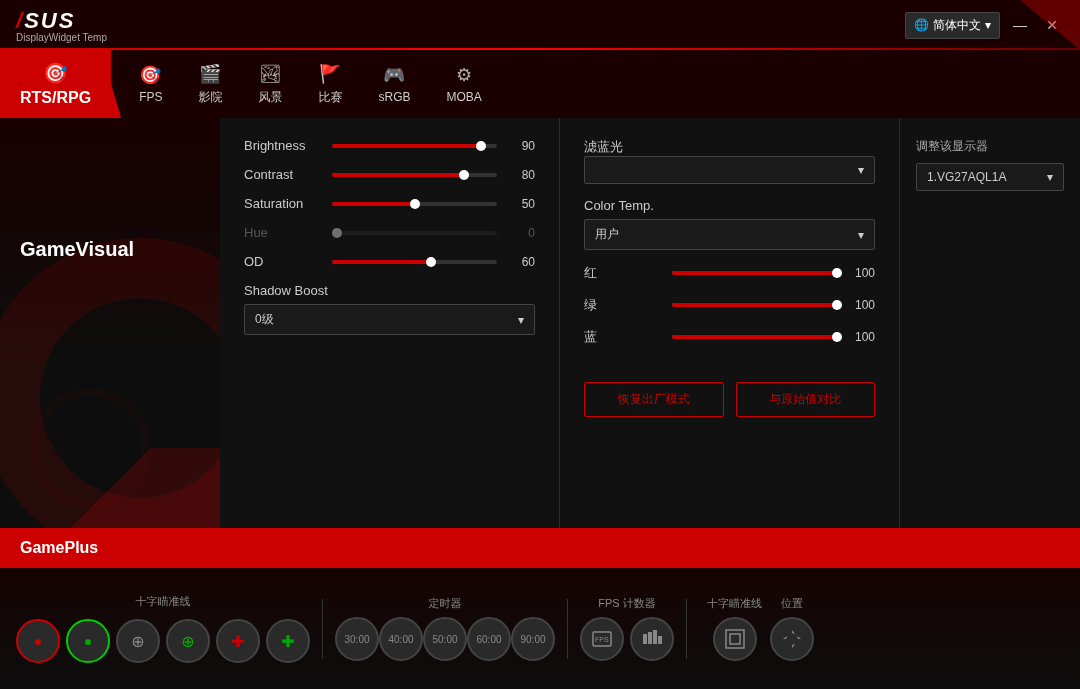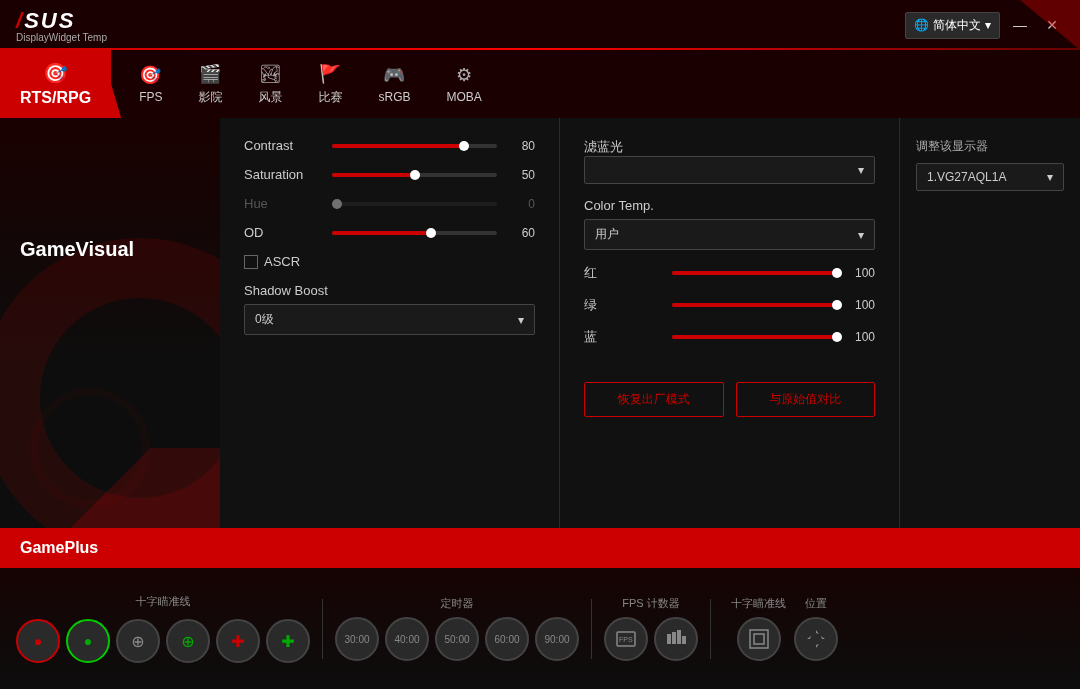--- a/index.html
+++ b/index.html
@@ -468,21 +468,20 @@
       align-self: center;
     }
 
     .timer-group {
       display: flex;
       flex-direction: column;
     }
 
     .timer-buttons {
       display: flex;
-      gap: 6px;
     }
 
     .timer-circle {
       width: 44px;
       height: 44px;
       border-radius: 50%;
       background: #2a2a2a;
       border: 2px solid #444;
       display: flex;
       align-items: center;
@@ -654,20 +653,28 @@
   <div class="main-content">
 
     <div class="sidebar">
       <div class="bg-gear"></div>
       <div class="red-diagonal"></div>
       <span class="sidebar-label">GameVisual</span>
     </div>
 
     <div class="panel-left">
 
+      <div class="slider-row">
+        <span class="slider-label">Brightness</span>
+        <div class="slider-track">
+          <div class="slider-fill" style="width:90%;"></div>
+          <div class="slider-thumb" style="left:calc(90% - 5px);"></div>
+        </div>
+        <span class="slider-value">90</span>
+      </div>
 
       <div class="slider-row">
         <span class="slider-label">Contrast</span>
         <div class="slider-track">
           <div class="slider-fill" style="width:80%;"></div>
           <div class="slider-thumb" style="left:calc(80% - 5px);"></div>
         </div>
         <span class="slider-value">80</span>
       </div>
 
@@ -691,24 +698,20 @@
 
       <div class="slider-row">
         <span class="slider-label">OD</span>
         <div class="slider-track">
           <div class="slider-fill" style="width:60%;"></div>
           <div class="slider-thumb" style="left:calc(60% - 5px);"></div>
         </div>
         <span class="slider-value">60</span>
       </div>
 
-      <div class="checkbox-row">
-        <div class="checkbox"></div>
-        <span class="checkbox-label">ASCR</span>
-      </div>
 
       <div class="shadow-boost-section">
         <div class="shadow-boost-label">Shadow Boost</div>
         <div class="select-dropdown">
           <span>0级</span>
           <span>▾</span>
         </div>
       </div>
     </div>
 

